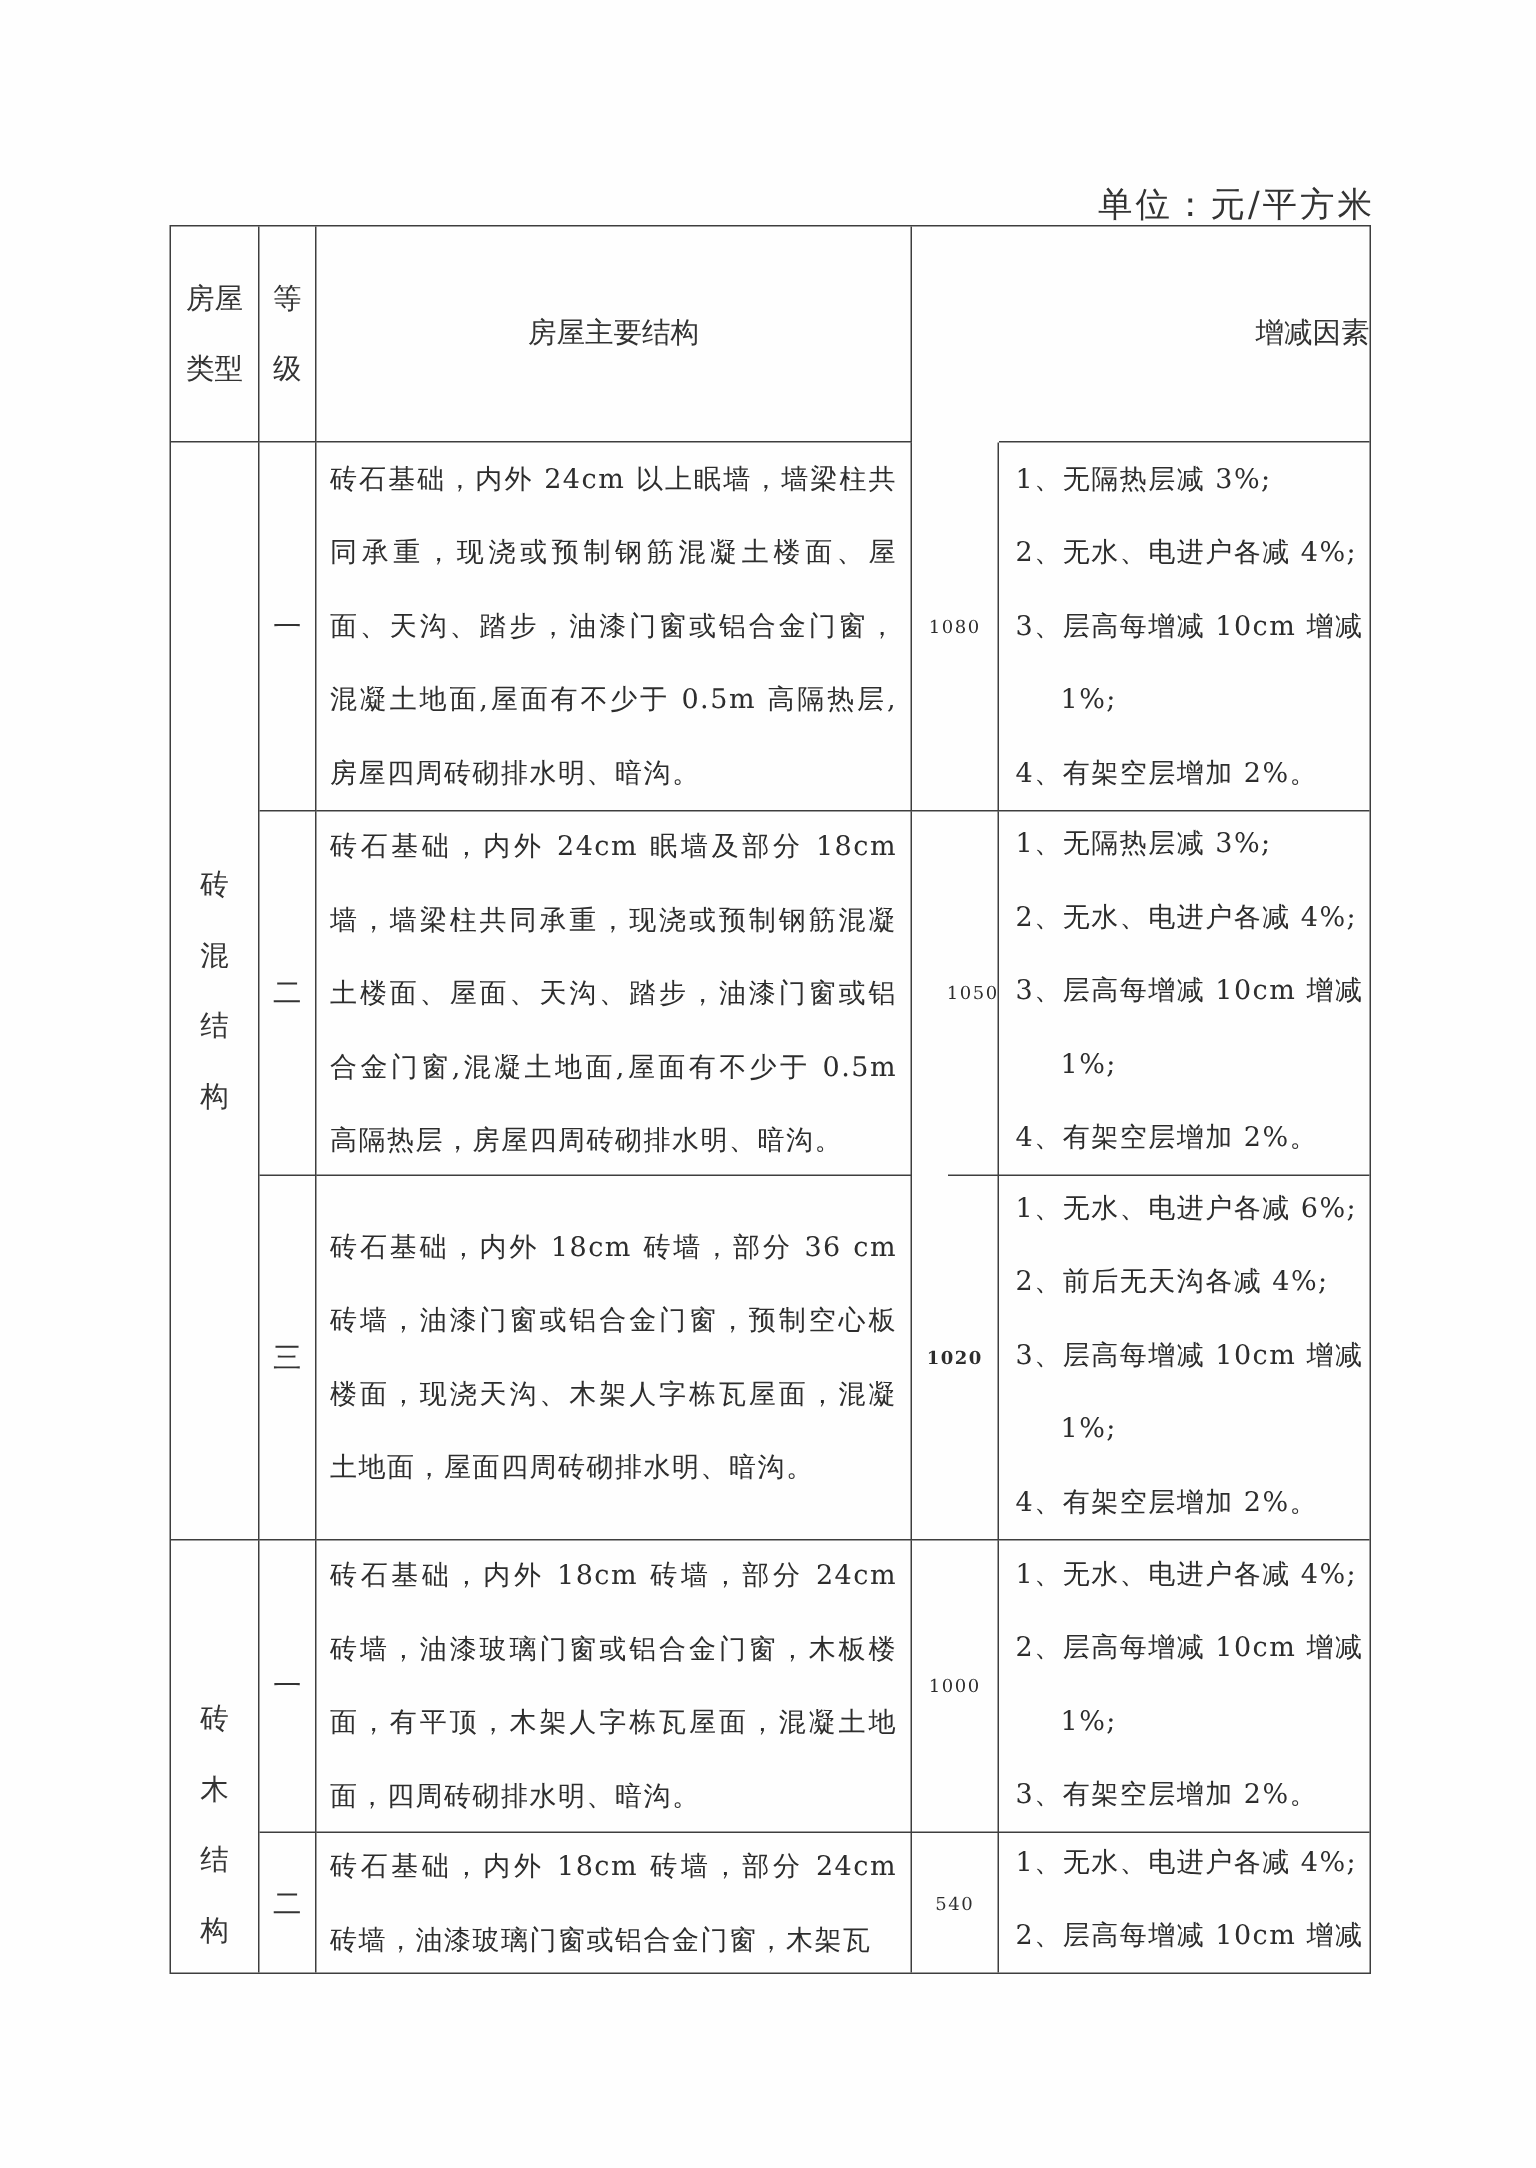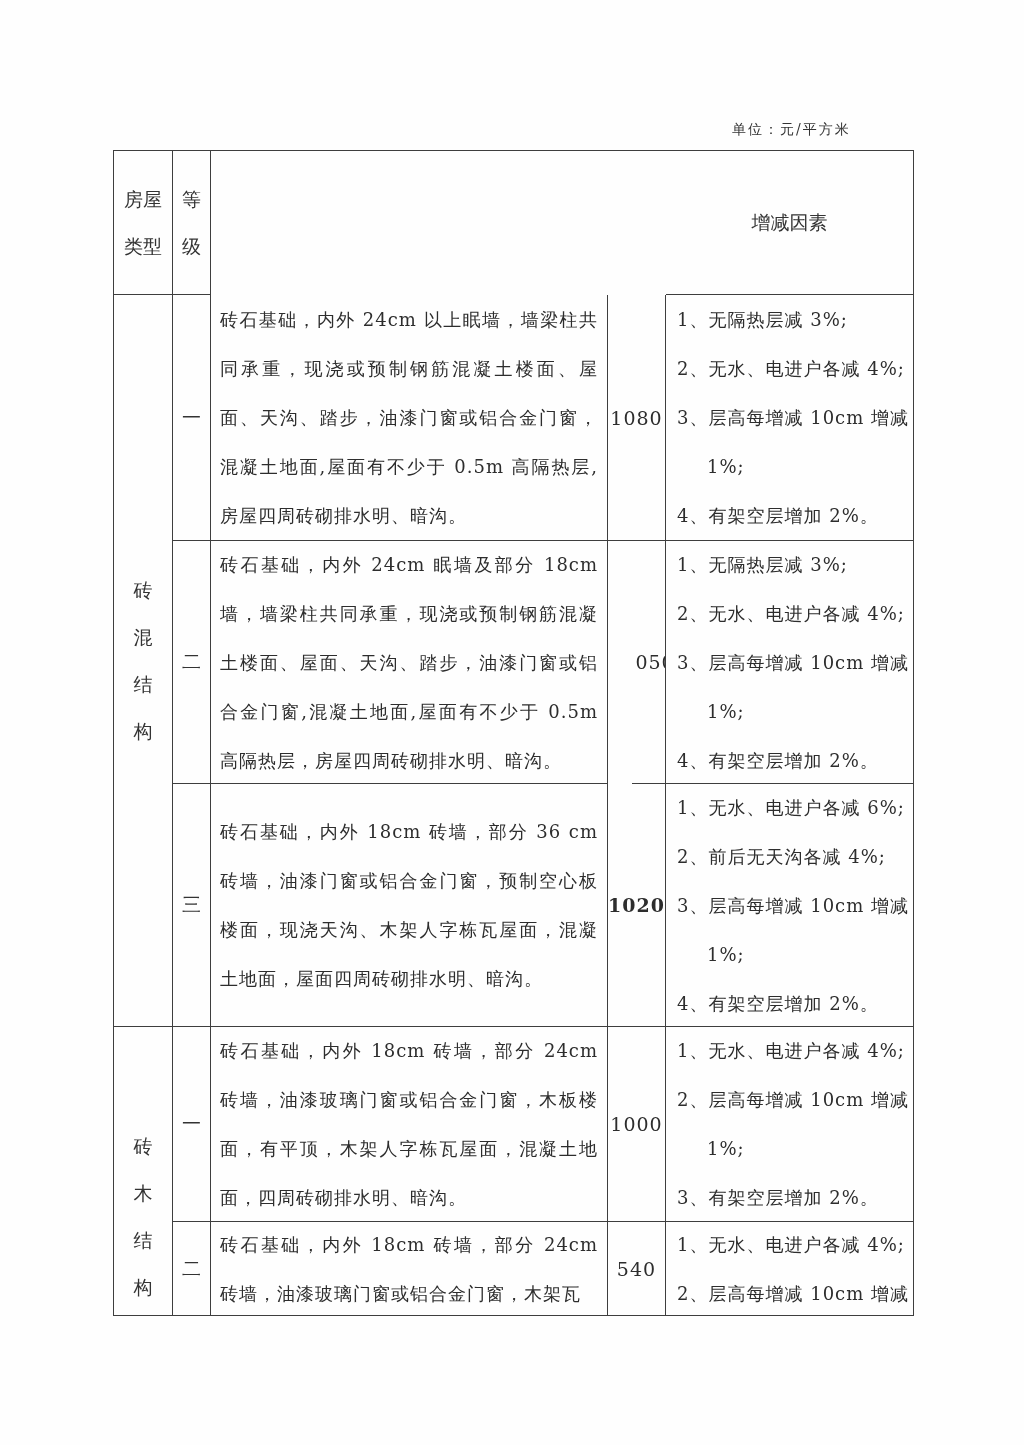--- a/index.html
+++ b/index.html
@@ -5,53 +5,53 @@
   html,body{margin:0;padding:0;}
   body{
     width:1024px;height:1445px;position:relative;
     background:#fefefe;
     font-family:"DejaVu Serif","Liberation Serif",serif;
     color:#2a2a2a;
     overflow:hidden;
   }
   .unit-label{
     position:absolute;top:121px;left:732px;
-    font-size:14px;letter-spacing:2px;color:#333;
+    font-size:23px;letter-spacing:2px;color:#333;
   }
   .comp-table{
     position:absolute;left:113px;top:150px;
     display:grid;
     grid-template-columns:59px 38px 397px 58px 247px;
     grid-template-rows:144px 246px 243px 243px 195px 93px;
     border:1.5px solid #3e3e3e;
     background:#fefefe;
   }
   .cell{
     border-right:1.5px solid #3e3e3e;
     border-bottom:1.5px solid #3e3e3e;
     display:flex;align-items:center;justify-content:center;
     overflow:hidden;
     font-size:18px;
   }
-  .cell.no-r{border-right:none;}
+  .cell.no-r{border-right:none;justify-content:flex-end;}
   .cell.no-b{border-bottom:none;}
   .multiline{white-space:pre-line;text-align:center;line-height:47px;font-size:19px;color:#333;}
   .vert-type{white-space:pre-line;text-align:center;line-height:47px;font-size:19px;letter-spacing:0;color:#333;}
   .type-bottom{align-items:flex-end;padding-bottom:4px;box-sizing:border-box;}
   .grade{font-size:19px;color:#333;}
   .structure{
     justify-content:center;
     padding:0 9px;box-sizing:border-box;
   }
   .structure .para{
     width:100%;
     text-align:justify;text-justify:inter-ideograph;
     line-height:49px;letter-spacing:1px;font-size:18px;color:#2d2d2d;
   }
-  .standard{font-size:19px;letter-spacing:1px;color:#2d2d2d;justify-content:center;}
+  .standard{font-size:12px;letter-spacing:1px;color:#2d2d2d;justify-content:center;}
   .factors{
     flex-direction:column;align-items:flex-start;justify-content:center;
     padding-left:11px;padding-right:4px;box-sizing:border-box;
   }
   .factor-line{line-height:49px;font-size:18px;letter-spacing:1px;color:#2d2d2d;white-space:nowrap;}
   .factor-line.indent{padding-left:30px;}
 </style>
 </head>
 <body>
 
@@ -59,20 +59,23 @@
 
 <div class="comp-table">
 
   <div class="cell" style="grid-row:1;grid-column:1;">
     <div class="multiline">房屋
 类型</div>
   </div>
   <div class="cell" style="grid-row:1;grid-column:2;">
     <div class="multiline">等
 级</div>
+  </div>
+  <div class="cell" style="grid-row:1;grid-column:3;">
+    <div class="multiline">房屋主要结构</div>
   </div>
   <div class="cell no-r" style="grid-row:1;grid-column:5;">
     <div class="multiline">增减因素</div>
   </div>
 
   <div class="cell" style="grid-row:2 / span 3;grid-column:1;">
     <div class="vert-type">砖
 混
 结
 构</div>

